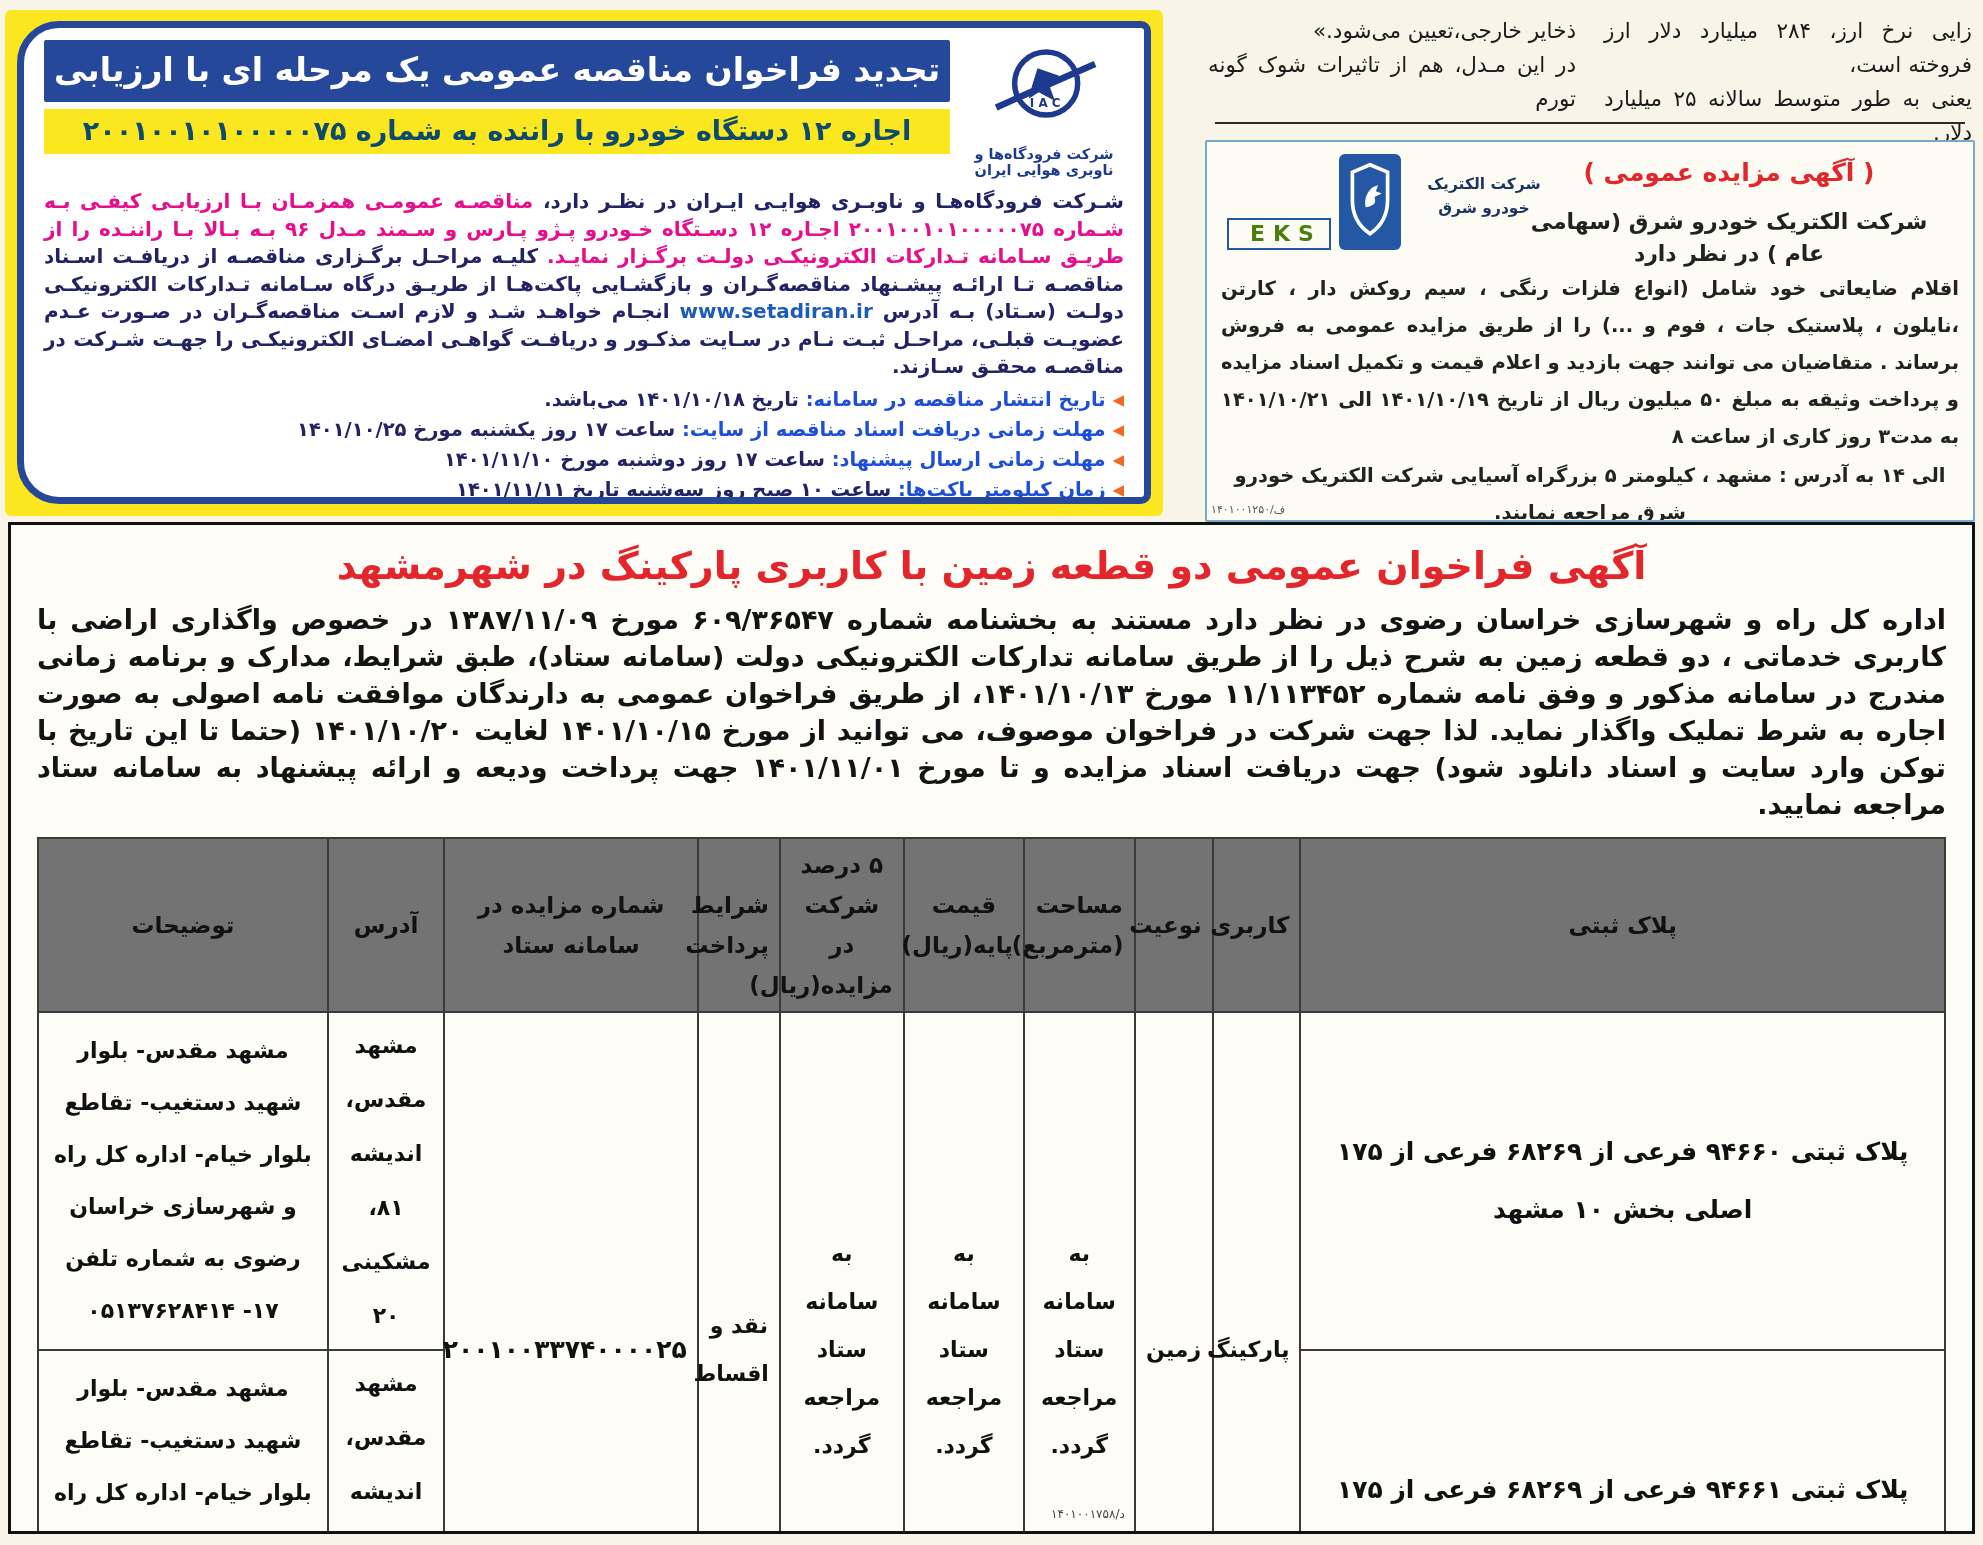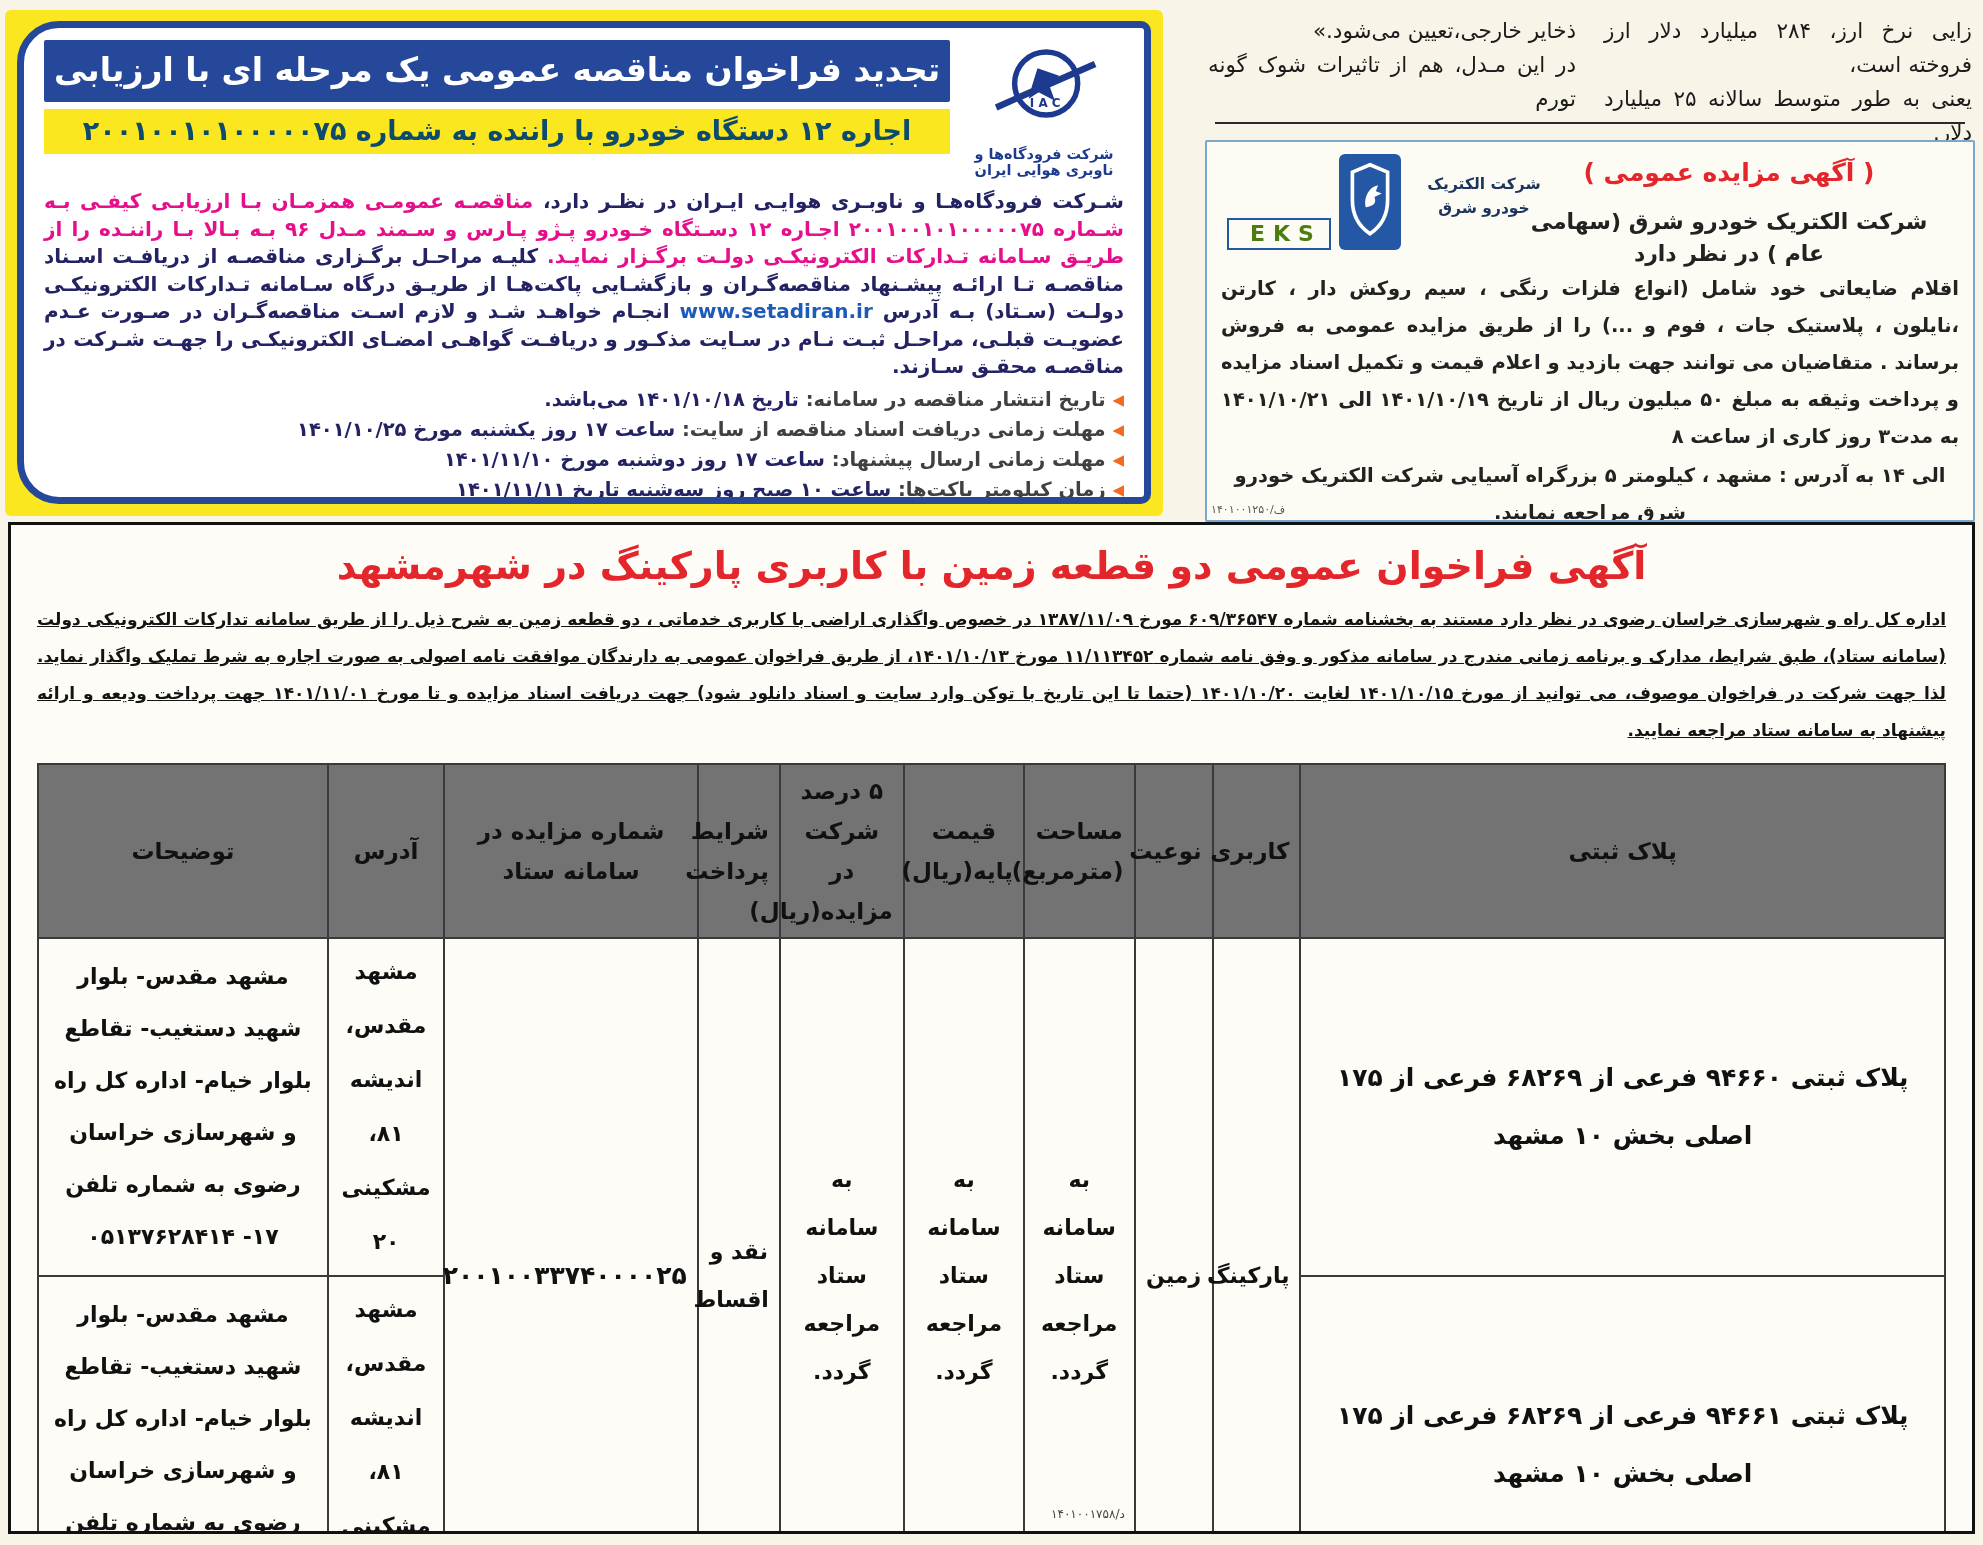--- a/index.html
+++ b/index.html
@@ -37,21 +37,21 @@
   .tender-body {
     direction:rtl; text-align:justify; font-weight:bold;
     font-size:20px; line-height:27.5px; margin-top:10px; color:#232262;
   }
   .seg-navy { color:#232262; }
   .seg-magenta { color:#e60e8a; }
   .seg-url { color:#1d5bb8; }
   .tender-bullets { direction:rtl; margin-top:4px; }
   .t-bullet { font-size:19.5px; line-height:29px; font-weight:bold; }
   .t-marker { color:#f26a21; font-size:15px; vertical-align:1px; }
-  .t-label { color:#404040;text-align:right; }
+  .t-label { color:#1d4ed8;text-align:right; }
   .t-value { color:#232262; }
 
   
   .news { position:absolute; left:1208px; top:6px; width:764px; height:112px;
           display:flex; flex-direction:row-reverse; gap:28px; direction:rtl; }
   .news-col { flex:1 1 50%; font-size:21.5px; line-height:34px; color:#1b1b1b; text-align:justify; padding-top:8px; }
   .news-divider { position:absolute; left:1215px; top:122px; width:750px; height:0; border-top:2px solid #2a2a2a; }
 
   
   .eks-ad {
@@ -76,21 +76,21 @@
   .eks-body-last { text-align:center; }
   .eks-code { position:absolute; left:4px; bottom:4px; font-size:11px; color:#555; direction:rtl; }
 
   
   .land-ad {
     position:absolute; left:8px; top:522px; width:1967px; height:1012px;
     background:#fdfcf6; border:3px solid #111111; padding:14px 26px 6px 26px; overflow:hidden;
   }
   .land-title { direction:rtl; text-align:center; color:#e3262c; font-weight:bold; font-size:38px; line-height:54px; }
   .land-intro { direction:rtl; text-align:justify; color:#141414; font-weight:bold;
-                font-size:17px; line-height:37px; margin-top:8px;text-decoration:underline; }
+                font-size:27px; line-height:37px; margin-top:8px; }
   .land-table { width:100%; border-collapse:collapse; table-layout:fixed; margin-top:14px; direction:rtl; }
   .land-table th, .land-table td {
     border:2px solid #3a3a3a; text-align:center; vertical-align:middle;
     font-weight:bold; color:#111111; padding:6px 10px;
   }
   .land-table th { font-size:23px; line-height:40px; height:150px; background:#737373; }
   .land-table td { font-size:22px; line-height:48px; }
   .cell-plate { font-size:25px !important; line-height:58px !important; }
   .cell-notes { font-size:22px !important; line-height:52px !important; }
   .cell-addr  { line-height:54px !important; }

